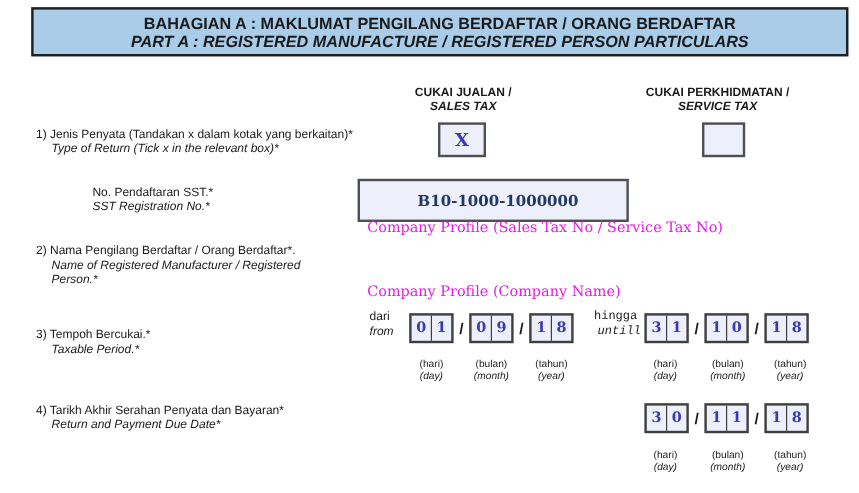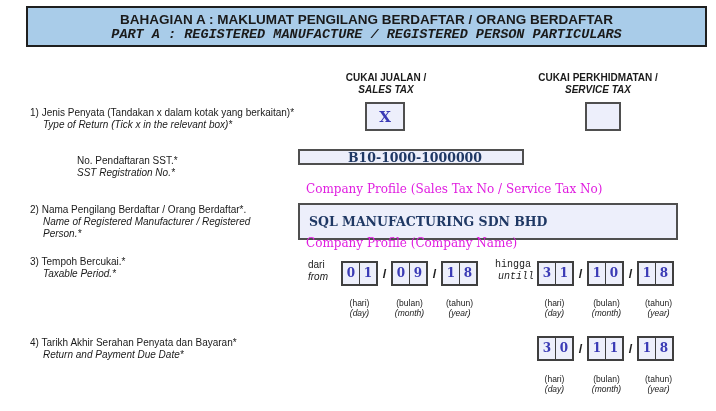--- a/index.html
+++ b/index.html
@@ -3,21 +3,21 @@
 <meta charset="utf-8">
 <style>
   html,body{margin:0;padding:0;background:#ffffff;}
   .page{position:relative;width:716px;height:411px;background:#ffffff;
         font-family:"Liberation Sans",sans-serif;color:var(--ink,#1a1a1a);overflow:hidden;}
   .abs{position:absolute;}
 
   .hdr{left:26px;top:6px;width:681px;height:41px;background:var(--header-bg,#a9cce9);
        border:2px solid var(--header-border,#1f1f1f);box-sizing:border-box;text-align:center;padding-top:4px;}
   .hdr-my{font-weight:bold;font-size:13.5px;line-height:15px;}
-  .hdr-en{font-weight:bold;font-style:italic;font-size:13.5px;line-height:15px;font-family:Liberation Mono, monospace;}
+  .hdr-en{font-weight:bold;font-style:italic;font-size:13.5px;line-height:15px;}
 
   .colhead{text-align:center;font-weight:bold;font-size:10px;line-height:11.5px;}
   .colhead .it{display:block;}
 
   .lbl{font-size:10px;line-height:12px;}
   .it{font-style:italic;}
   .ind{padding-left:13px;}
 
   .checkbox{background:var(--box-bg,#edeffb);border:2px solid var(--box-border,#4f4f4f);
             box-sizing:border-box;display:flex;align-items:center;justify-content:center;
@@ -63,32 +63,31 @@
     <div>1) Jenis Penyata (Tandakan x dalam kotak yang berkaitan)*</div>
     <div class="it ind">Type of Return (Tick x in the relevant box)*</div>
   </div>
   <div class="abs checkbox" style="left:365px;top:102px;width:40px;height:29px;">X</div>
   <div class="abs checkbox" style="left:585px;top:102px;width:36px;height:29px;"></div>
 
   <div class="abs lbl" style="left:55px;top:155px;margin-left:22px;">
     <div>No. Pendaftaran SST.*</div>
     <div class="it">SST Registration No.*</div>
   </div>
-  <div class="abs vbox" style="left:298px;top:149px;width:226px;height:16px;padding-left:48px;">B10-1000-1000000</div>
+  <div class="abs vbox" style="left:298px;top:149px;width:226px;height:36px;padding-left:48px;">B10-1000-1000000</div>
   <div class="abs note" style="left:306px;top:182px;">Company Profile (Sales Tax No / Service Tax No)</div>
 
   <div class="abs lbl" style="left:30px;top:204px;">
     <div>2) Nama Pengilang Berdaftar / Orang Berdaftar*.</div>
     <div class="it ind">Name of Registered Manufacturer / Registered</div>
     <div class="it ind">Person.*</div>
   </div>
-  <div class="abs vbox" style="left:298px;top:203px;width:380px;height:37px;">SQL MANUFACTURING SDN BHD</div>
   <div class="abs note" style="left:306px;top:236px;">Company Profile (Company Name)</div>
 
-  <div class="abs lbl" style="left:30px;top:256px;">
+  <div class="abs lbl" style="left:30px;top:274px;">
     <div>3) Tempoh Bercukai.*</div>
     <div class="it ind">Taxable Period.*</div>
   </div>
 
   <div class="abs lbl" style="left:308px;top:259px;">
     <div>dari</div>
     <div class="it">from</div>
   </div>
 
   <div class="abs dgroup" style="left:341px;top:261px;">

